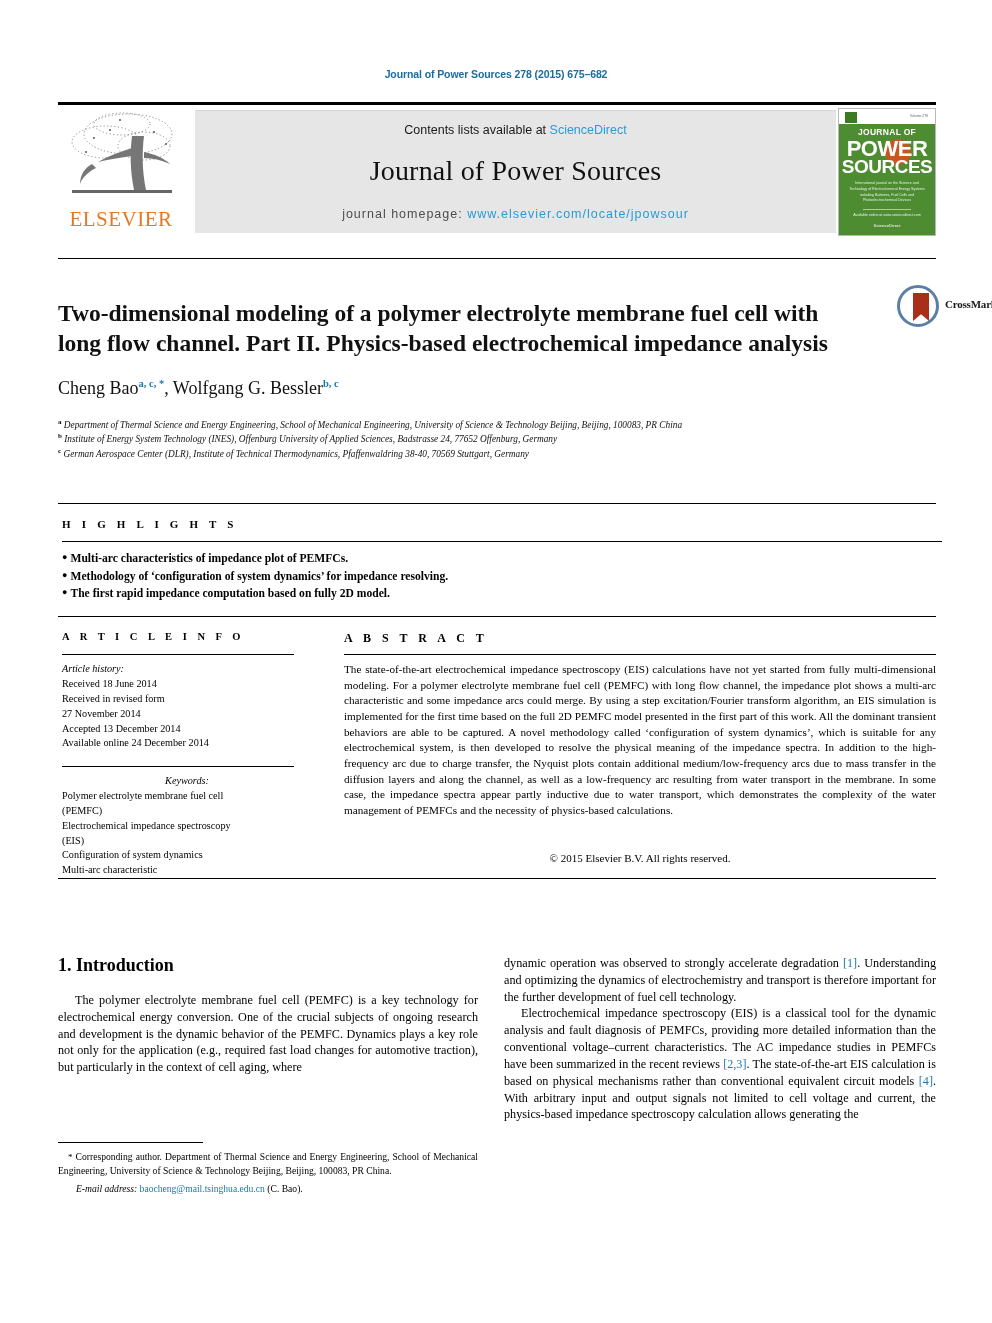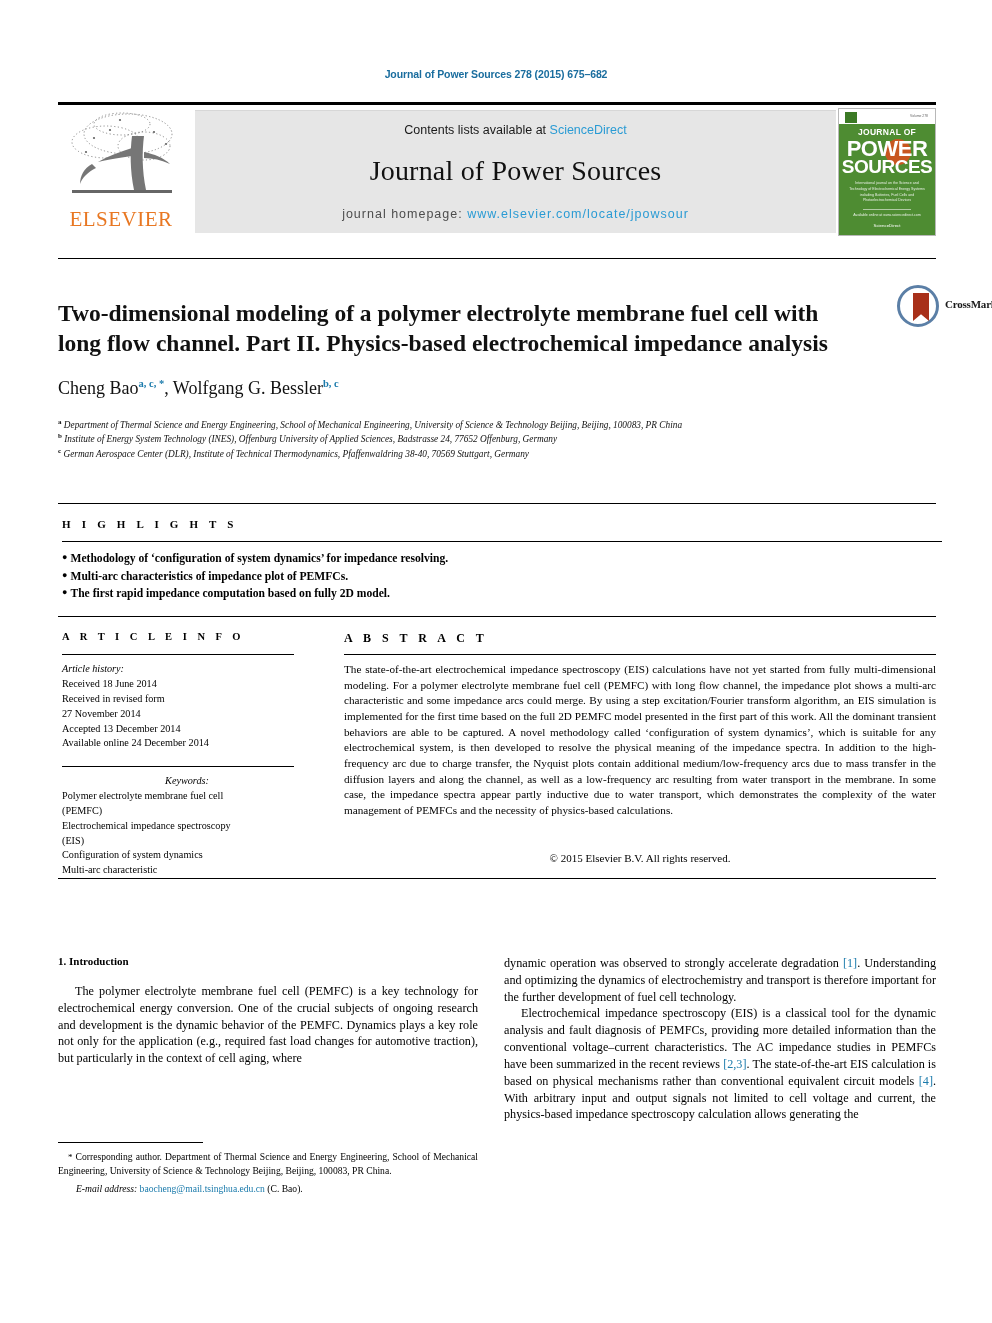--- a/index.html
+++ b/index.html
@@ -366,21 +366,21 @@
     width: 420px;
   }
   .col-right {
     position: absolute;
     left: 504px;
     top: 955px;
     width: 432px;
   }
   .sec-title {
     font-family: "Liberation Serif", serif;
-    font-size: 11px;
+    font-size: 18px;
     font-weight: bold;
     margin: 0 0 16px 0;
   }
   .bodytext {
     font-family: "Liberation Serif", serif;
     font-size: 12.2px;
     line-height: 1.38;
     text-align: justify;
     margin: 0;
     text-indent: 17px;
@@ -503,22 +503,22 @@
   <div class="affiliations">
     <div><sup>a</sup> <span>Department of Thermal Science and Energy Engineering, School of Mechanical Engineering, University of Science &amp; Technology Beijing, Beijing, 100083, PR China</span></div>
     <div><sup>b</sup> <span>Institute of Energy System Technology (INES), Offenburg University of Applied Sciences, Badstrasse 24, 77652 Offenburg, Germany</span></div>
     <div><sup>c</sup> <span>German Aerospace Center (DLR), Institute of Technical Thermodynamics, Pfaffenwaldring 38-40, 70569 Stuttgart, Germany</span></div>
   </div>
 
   <div class="sec-rule-thin" id="hl-rule-top"></div>
   <div class="hl-head">H I G H L I G H T S</div>
   <div id="hl-rule-mid"></div>
   <div class="hl-list">
+    <div><span class="hl-bullet">●</span><span>Multi-arc characteristics of impedance plot of PEMFCs.</span></div>
     <div><span class="hl-bullet">●</span><span>Methodology of ‘configuration of system dynamics’ for impedance resolving.</span></div>
-    <div><span class="hl-bullet">●</span><span>Multi-arc characteristics of impedance plot of PEMFCs.</span></div>
     <div><span class="hl-bullet">●</span><span>The first rapid impedance computation based on fully 2D model.</span></div>
   </div>
   <div class="sec-rule-thin" id="hl-rule-bot"></div>
 
   <div class="ai-head">A R T I C L E   I N F O</div>
   <div class="ab-head">A B S T R A C T</div>
   <div id="ai-rule"></div>
   <div id="ab-rule"></div>
 
   <div class="ai-block">

